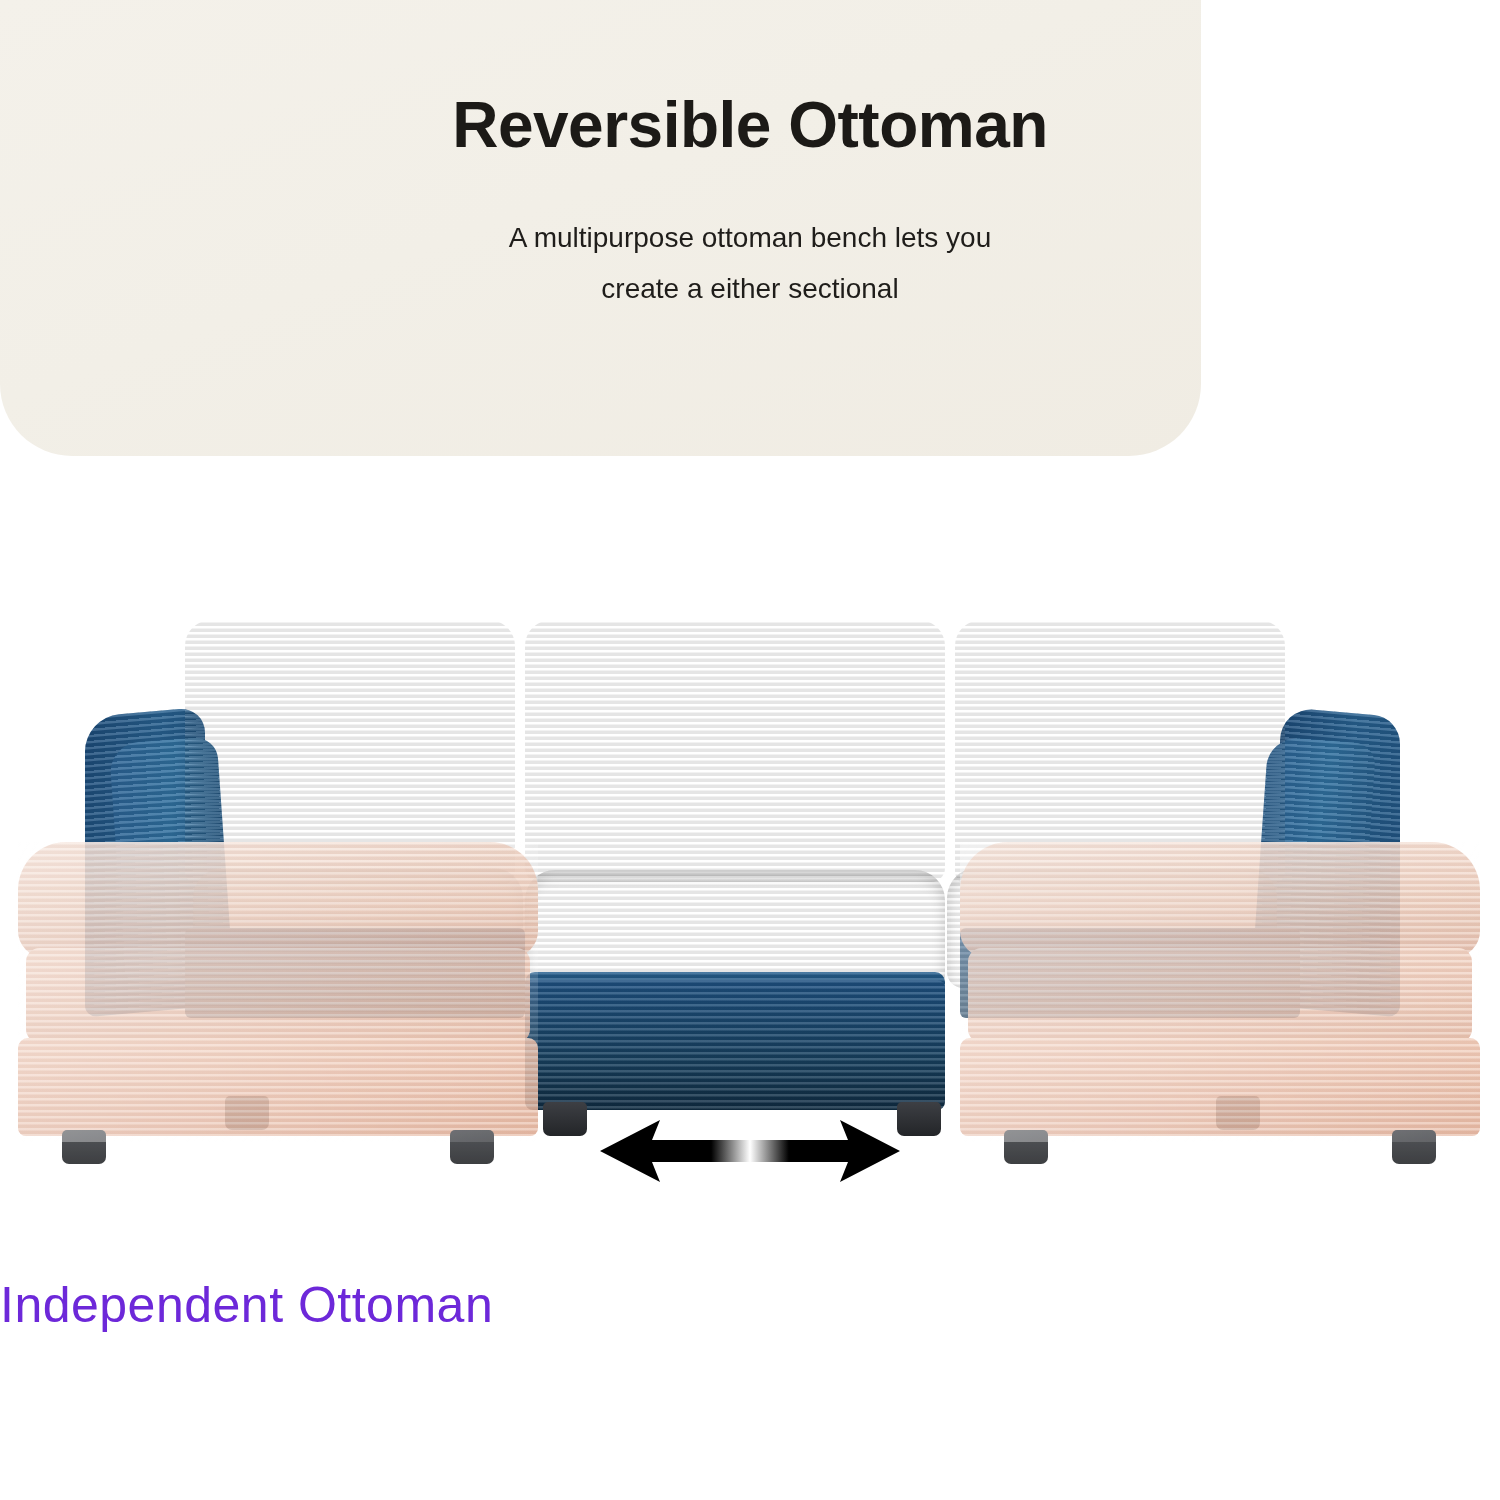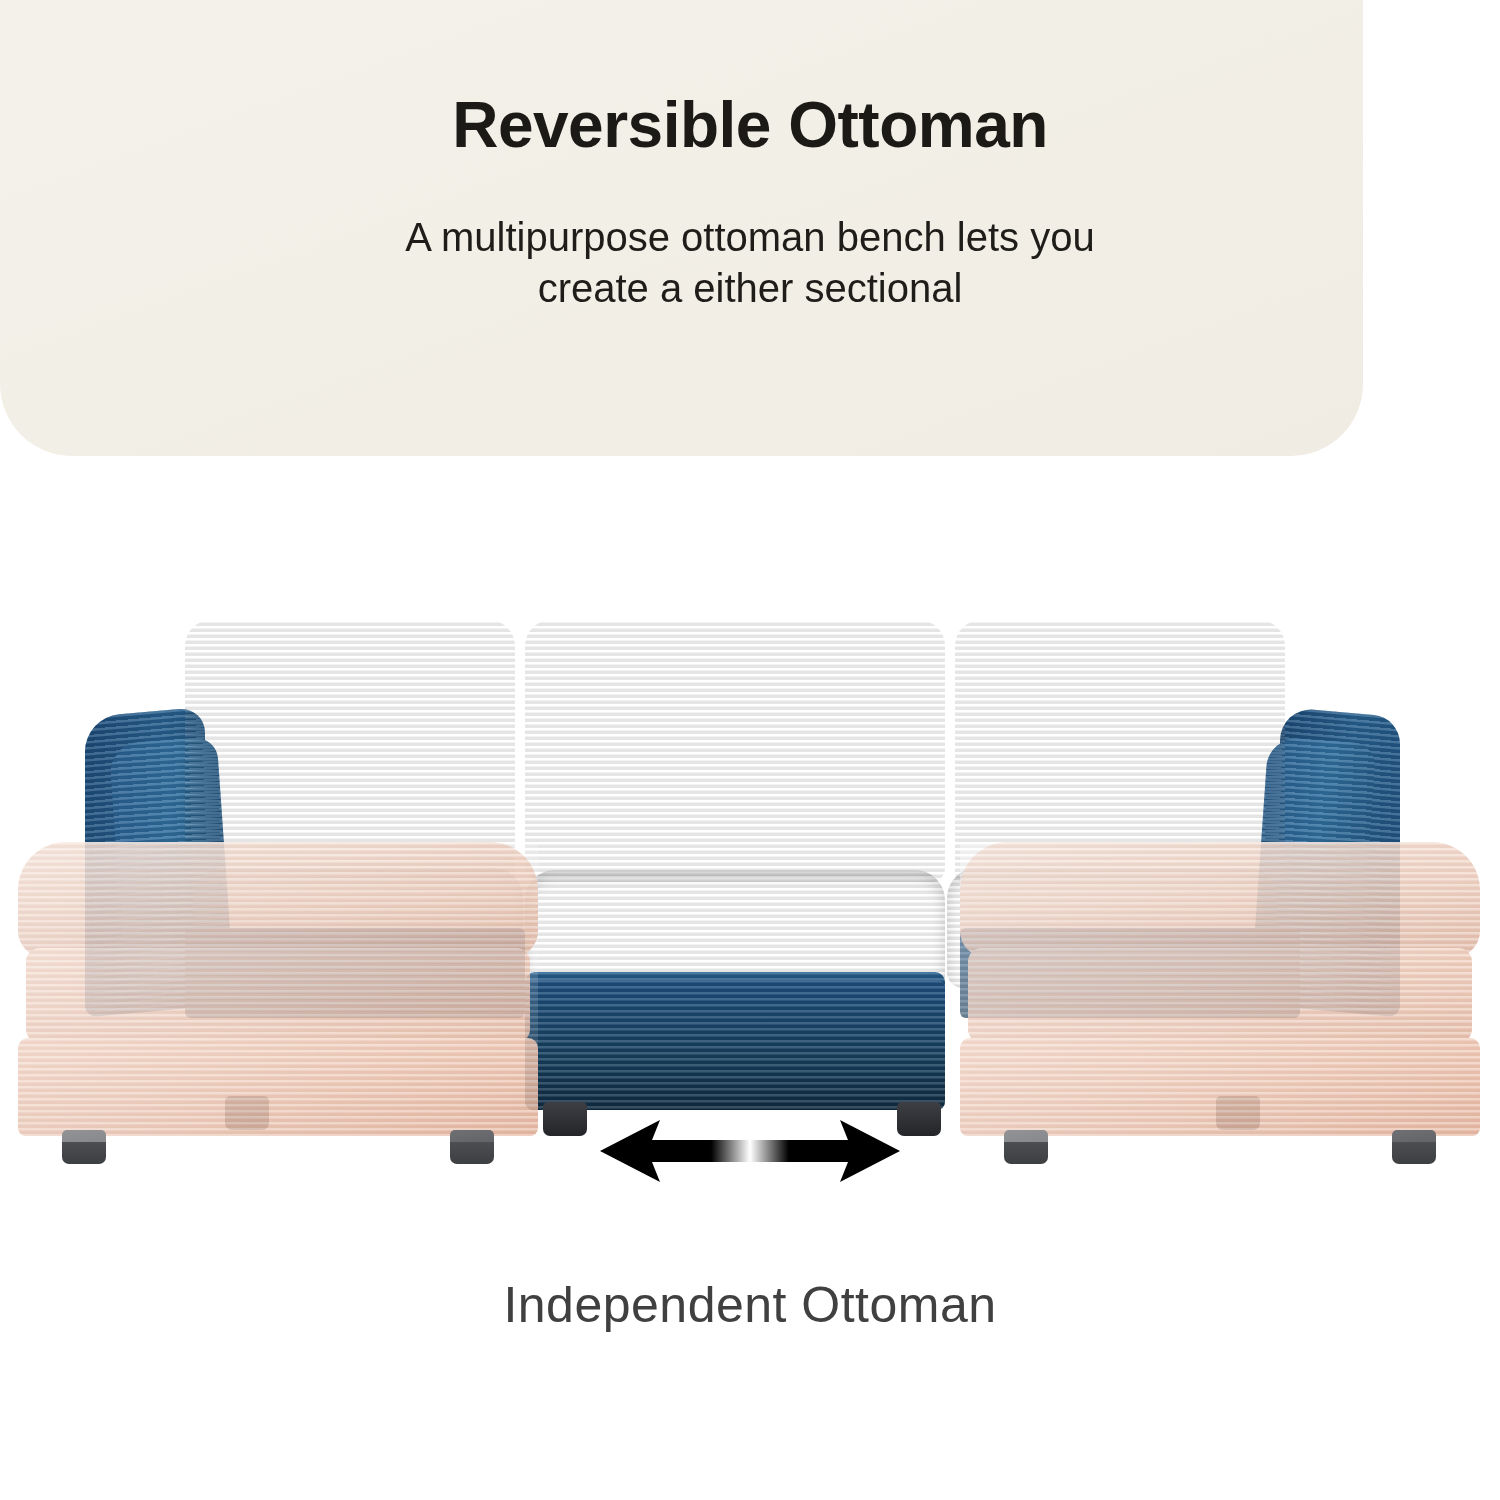--- a/index.html
+++ b/index.html
@@ -8,35 +8,35 @@
     width:1500px; height:1500px;
     background:#ffffff;
     font-family:"Liberation Sans", sans-serif;
     overflow:hidden;
     position:relative;
   }
 
   
   .hero-panel{
     position:absolute; left:0; top:0;
-    width:1363px; height:456px;
+    width:1201px; height:456px;
     background:linear-gradient(160deg,#f4f1ea 0%,#f2efe7 45%,#f0ece3 100%);
     border-radius:0 0 72px 72px;
   }
   .hero-title{
     position:absolute; left:0; top:88px; width:1500px;
     text-align:center;
     font-size:64px; font-weight:700; letter-spacing:-0.5px;
     color:#1c1a17;
     font-family:"Liberation Sans", sans-serif;
   }
   .hero-sub{
     position:absolute; left:0; top:212px; width:1500px;
     text-align:center;
-    font-size:40px; font-weight:400; line-height:51px;
+    font-size:28px; font-weight:400; line-height:51px;
     color:#1f1d1a;
   }
   .hero-sub div{ white-space:nowrap; }
 
   
   .stage{
     position:absolute; left:0; top:560px;
     width:1500px; height:680px;
   }
 
@@ -146,22 +146,22 @@
     background:linear-gradient(120deg,rgba(255,255,255,.46) 0%,rgba(255,255,255,.30) 48%,rgba(255,255,255,.10) 100%);
     pointer-events:none;
   }
 
   
   .arrow-wrap{ position:absolute; left:598px; top:1112px; width:304px; height:78px; }
 
   
   .caption{
     position:absolute; left:0; top:1276px; width:1500px;
-    text-align:center; font-size:50px; font-weight:300;
-    color:#404040; letter-spacing:.5px;
+    text-align:left; font-size:50px; font-weight:300;
+    color:#6d28d9; letter-spacing:.5px;
   }
 </style>
 </head>
 <body>
 
 <div class="hero-panel">
   <div class="hero-title">Reversible Ottoman</div>
   <div class="hero-sub">
     <div>A multipurpose ottoman bench lets you</div>
     <div>create a either sectional</div>

